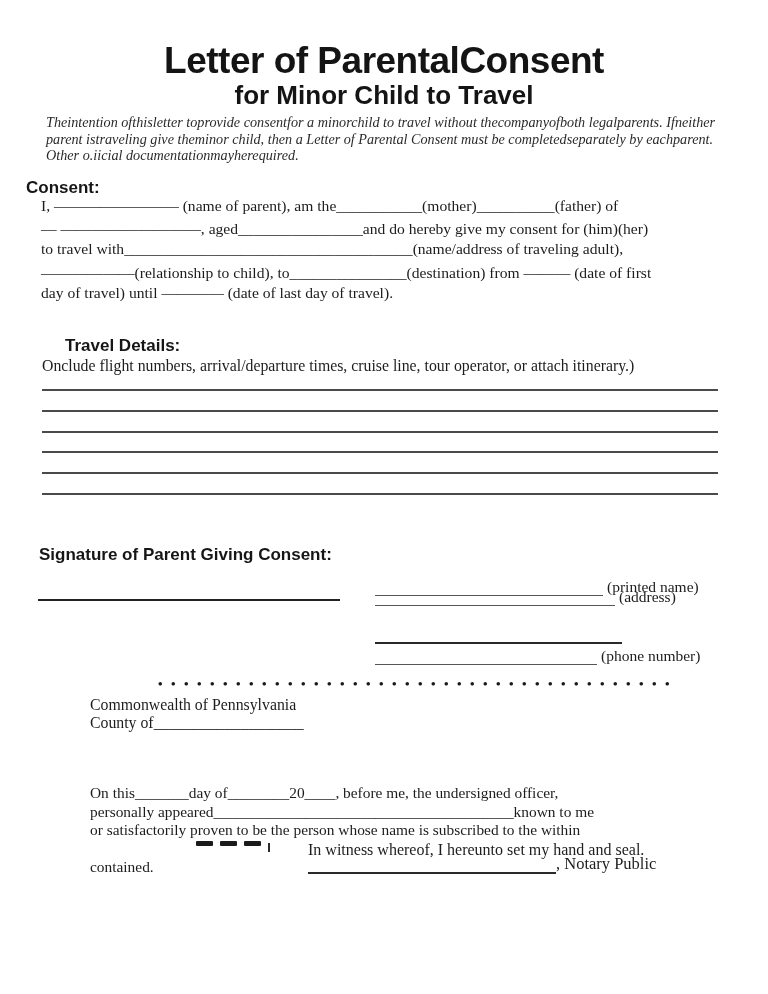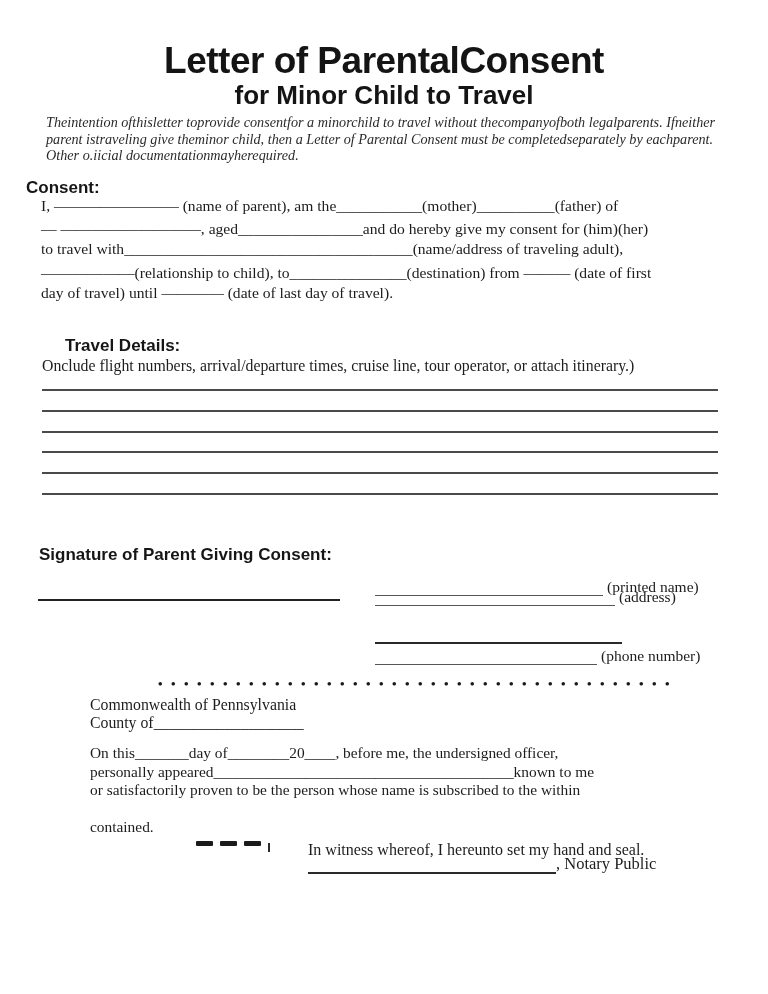--- a/index.html
+++ b/index.html
@@ -39,21 +39,21 @@
   .fill-thick{display:inline-block;border-bottom:2.2px solid #2a2a2a;height:16px;}
   .sig-row .lbl{white-space:nowrap;padding-left:4px;}
   .r1{top:578px;} .r2{top:588px;} .r3{top:626px;} .r4{top:647px;}
   .r1 .fill{width:228px;} .r2 .fill{width:240px;} .r3 .fill-thick{width:247px;} .r4 .fill{width:222px;}
 
   .dots{top:676px;left:158px;font-size:13px;font-weight:bold;letter-spacing:2.6px;color:#1a1a1a;white-space:nowrap;}
 
   .commonwealth{top:696px;left:90px;font-size:15.8px;}
   .county{top:714px;left:90px;font-size:15.8px;}
 
-  .notary-para{left:90px;width:600px;font-size:15.4px;color:#1c1c1c;white-space:nowrap;}
+  .notary-para{left:90px;width:600px;font-size:15.4px;color:#1c1c1c;white-space:nowrap;margin-top:40px;}
   .n1{top:744px;} .n2{top:763px;} .n3{top:781px;} .n4{top:800px;} .n5{top:818px;}
 
   .dash-mark{top:835px;left:196px;display:flex;align-items:center;gap:7px;}
   .dash-mark i{display:block;width:17px;height:5px;background:#1a1a1a;border-radius:1px;}
   .dash-mark .tick{width:2px;height:9px;background:#2a2a2a;margin-top:8px;}
 
   .witness{top:841px;left:308px;font-size:16px;white-space:nowrap;}
   .notary-row{top:854px;left:308px;display:flex;align-items:flex-end;font-size:16.5px;white-space:nowrap;}
   .notary-row .fill-thick{width:248px;height:17px;}
 </style>

